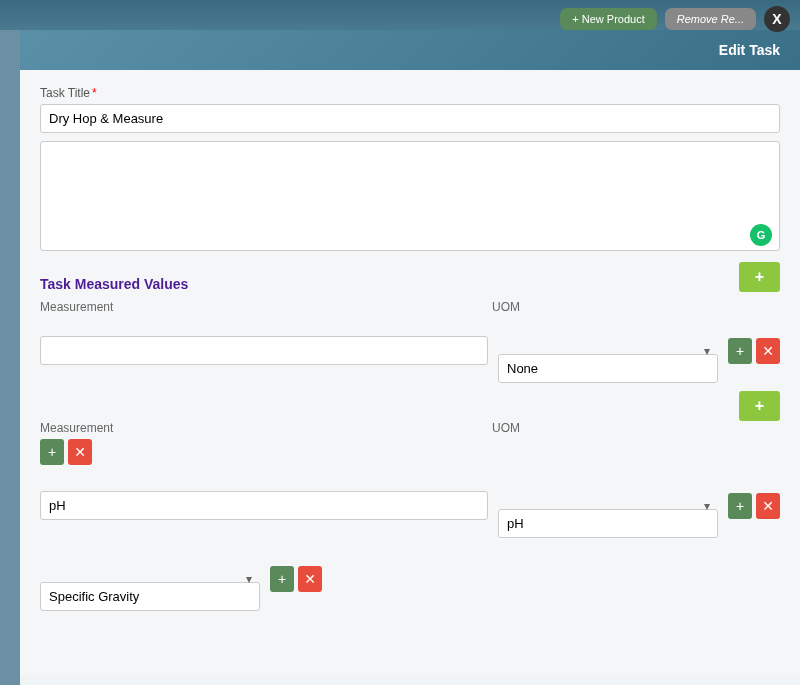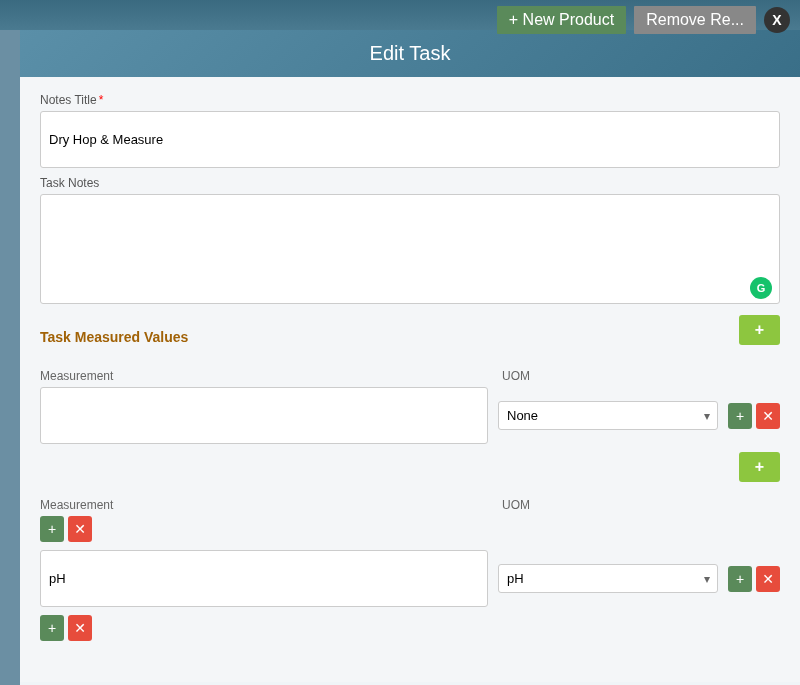--- a/index.html
+++ b/index.html
@@ -25,26 +25,27 @@
       z-index: 10;
     }
     .top-btn {
       display: flex;
       align-items: center;
       gap: 4px;
       background: #5a8a5a;
       color: white;
       border: none;
       padding: 5px 12px;
-      border-radius: 1px;
-      font-size: 16px;
+      border-radius: 7px;
+      font-size: 11px;
       cursor: pointer;
     }
     .top-btn.remove {
       background: #888;
+      font-style: italic;
     }
     .close-x {
       width: 26px;
       height: 26px;
       border-radius: 50%;
       background: #333;
       color: white;
       font-weight: bold;
       font-size: 14px;
       display: flex;
@@ -61,23 +62,23 @@
       left: 20px;
       right: 0;
       bottom: 0;
       background: #f0f4f7;
     }
 
     
     .modal-header {
       background: linear-gradient(135deg, #5a8fa8 0%, #3a6f88 100%);
       color: white;
-      font-size: 20px;
-      font-weight: normal;
-      text-align: center;
+      font-size: 14px;
+      font-weight: bold;
+      text-align: right;
       padding: 12px 20px;
     }
 
     
     .form-area {
       padding: 16px 20px;
       overflow-y: auto;
       height: calc(100% - 50px);
       background: #f4f6f8;
     }
@@ -87,21 +88,21 @@
       color: #555;
       margin-bottom: 4px;
     }
     .required-star {
       color: red;
       margin-left: 2px;
     }
 
     .text-input {
       width: 100%;
-      padding: 20px 8px;
+      padding: 6px 8px;
       border: 1px solid #ccc;
       border-radius: 3px;
       font-size: 13px;
       background: white;
     }
 
     .textarea-wrapper {
       position: relative;
     }
     .text-area {
@@ -126,21 +127,21 @@
       align-items: center;
       justify-content: center;
       color: white;
       font-size: 11px;
       font-weight: bold;
     }
 
     .section-title {
       font-size: 14px;
       font-weight: bold;
-      color: #a16207;
+      color: #4c1d95;
       margin: 14px 0 8px 0;
     }
 
     .add-btn {
       background: #8dc63f;
       color: white;
       border: none;
       padding: 6px 16px;
       border-radius: 3px;
       font-size: 16px;
@@ -148,21 +149,22 @@
       font-weight: bold;
       display: flex;
       align-items: center;
       justify-content: center;
       float: right;
     }
     .clearfix::after { content: ''; display: table; clear: both; }
 
     .row-header {
       display: flex;
-      margin-top: 16px;
+      gap: 10px;
+      margin-top: 0;
       margin-bottom: 4px;
     }
     .col-measurement {
       flex: 1;
       font-size: 12px;
       color: #666;
     }
     .col-uom {
       width: 220px;
       font-size: 12px;
@@ -193,20 +195,21 @@
     .select-uom {
       width: 100%;
       padding: 6px 8px;
       border: 1px solid #ccc;
       border-radius: 3px;
       font-size: 13px;
       background: white;
       appearance: none;
       -webkit-appearance: none;
       cursor: pointer;
+      margin-top: 36px;
     }
     .select-wrapper {
       position: relative;
     }
     .select-wrapper::after {
       content: '▾';
       position: absolute;
       right: 8px;
       top: 50%;
       transform: translateY(-50%);
@@ -257,27 +260,26 @@
 
 <div class="modal">
   <div class="modal-header">
     <span>Edit Task</span>
   </div>
 
   <div class="form-area">
 
     <div class="mb-8">
       <div class="field-label">
-        <span>Notes Title</span><span class="required-star">*</span>
+        <span>Task Title</span><span class="required-star">*</span>
       </div>
       <input type="text" class="text-input" value="Dry Hop &amp; Measure" style="">
     </div>
 
     <div class="mb-8">
-      <div class="field-label">Task Notes</div>
       <div class="textarea-wrapper">
         <textarea class="text-area" style=""></textarea>
         <div class="grammarly-icon">G</div>
       </div>
     </div>
 
     <div>
       <div class="clearfix">
         <div class="section-title" style="float:left;">Task Measured Values</div>
         <button class="add-btn">+</button>
@@ -342,20 +344,30 @@
             </select>
           </div>
         </div>
         <div class="row-actions">
           <button class="btn-plus-small">+</button>
           <button class="btn-remove-small">✕</button>
         </div>
       </div>
 
       <div class="measurement-row">
+        <div class="col-uom">
+          <div class="select-wrapper">
+            <select class="select-uom">
+              <option>None</option>
+              <option>Fahrenheit</option>
+              <option>pH</option>
+              <option selected="">Specific Gravity</option>
+            </select>
+          </div>
+        </div>
         <div class="row-actions">
           <button class="btn-plus-small">+</button>
           <button class="btn-remove-small">✕</button>
         </div>
       </div>
 
     </div>
 
   </div>
 </div>

